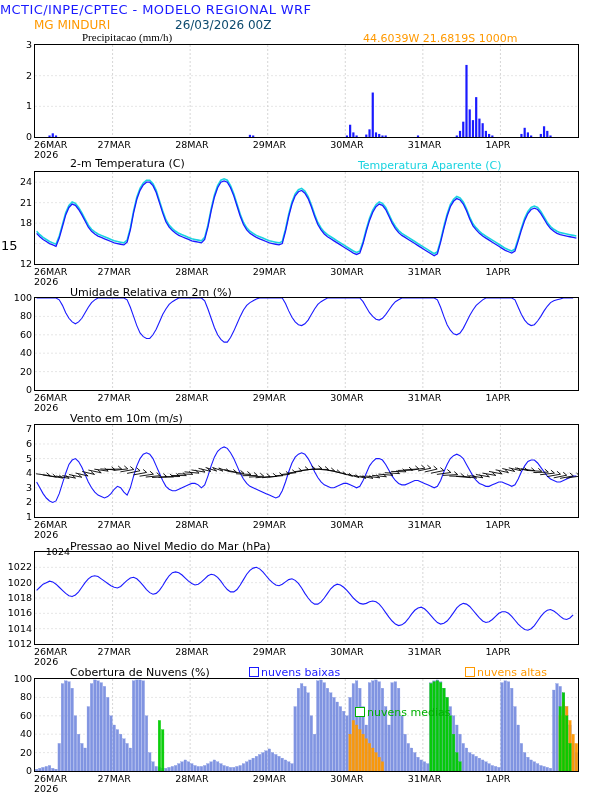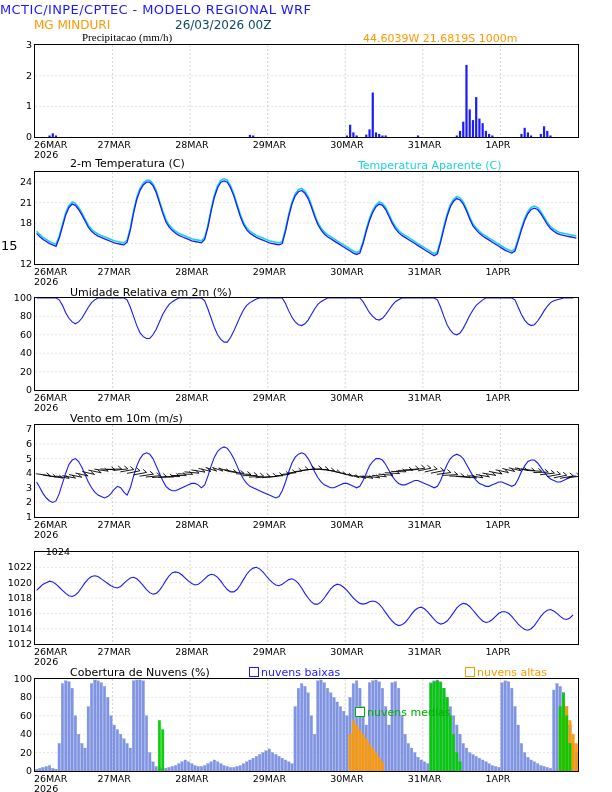--- a/index.html
+++ b/index.html
@@ -325,20 +325,21 @@
           <line x1="465.4285714285714" y1="0" x2="465.4285714285714" y2="92" stroke="#bbbbbb" stroke-width="0.6" stroke-dasharray="2,2"></line>
           <line x1="0" y1="76.66666666666667" x2="543" y2="76.66666666666667" stroke="#cccccc" stroke-width="0.5" stroke-dasharray="2,2"></line>
           <line x1="0" y1="61.333333333333336" x2="543" y2="61.333333333333336" stroke="#cccccc" stroke-width="0.5" stroke-dasharray="2,2"></line>
           <line x1="0" y1="46" x2="543" y2="46" stroke="#cccccc" stroke-width="0.5" stroke-dasharray="2,2"></line>
           <line x1="0" y1="30.66666666666667" x2="543" y2="30.66666666666667" stroke="#cccccc" stroke-width="0.5" stroke-dasharray="2,2"></line>
           <line x1="0" y1="15.333333333333329" x2="543" y2="15.333333333333329" stroke="#cccccc" stroke-width="0.5" stroke-dasharray="2,2"></line>
           <polyline points="1.62,38.33 4.85,35.27 8.08,32.20 11.31,30.67 14.54,29.13 17.78,29.90 21.01,32.20 24.24,35.27 27.47,38.33 30.71,41.40 33.94,43.70 37.17,44.47 40.40,42.93 43.63,39.87 46.87,35.27 50.10,30.67 53.33,26.83 56.56,24.53 59.79,23.77 63.03,24.53 66.26,26.83 69.49,29.13 72.72,31.43 75.96,33.73 79.19,35.27 82.42,36.03 85.65,34.50 88.88,31.43 92.12,28.37 95.35,26.07 98.58,25.30 101.81,26.83 105.04,29.90 108.28,33.73 111.51,37.57 114.74,40.63 117.97,42.17 121.21,41.40 124.44,38.33 127.67,33.73 130.90,28.37 134.13,23.77 137.37,20.70 140.60,19.93 143.83,20.70 147.06,23.00 150.29,26.07 153.53,29.13 156.76,31.43 159.99,32.97 163.22,32.20 166.46,29.90 169.69,26.83 172.92,23.77 176.15,22.23 179.38,23.00 182.62,25.30 185.85,29.13 189.08,33.73 192.31,37.57 195.54,39.87 198.78,39.87 202.01,37.57 205.24,32.97 208.47,27.60 211.71,22.23 214.94,18.40 218.17,16.10 221.40,15.33 224.63,16.87 227.87,19.93 231.10,23.77 234.33,27.60 237.56,30.67 240.79,32.97 244.03,33.73 247.26,32.20 250.49,29.90 253.72,27.60 256.96,26.83 260.19,28.37 263.42,31.43 266.65,36.03 269.88,41.40 273.12,46.00 276.35,49.83 279.58,52.13 282.81,52.13 286.04,49.83 289.28,46.00 292.51,41.40 295.74,36.80 298.97,33.73 302.21,32.20 305.44,32.97 308.67,35.27 311.90,38.33 315.13,42.17 318.37,46.00 321.60,49.07 324.83,51.37 328.06,52.13 331.29,51.37 334.53,49.83 337.76,49.07 340.99,49.83 344.22,52.13 347.46,55.97 350.69,60.57 353.92,65.17 357.15,69.00 360.38,72.07 363.62,73.60 366.85,72.83 370.08,70.53 373.31,66.70 376.54,62.10 379.78,58.27 383.01,55.97 386.24,55.20 389.47,56.73 392.71,59.80 395.94,63.63 399.17,67.47 402.40,70.53 405.63,72.07 408.87,71.30 412.10,69.00 415.33,65.17 418.56,60.57 421.79,55.97 425.03,52.90 428.26,51.37 431.49,52.13 434.72,54.43 437.96,58.27 441.19,62.10 444.42,65.93 447.65,69.00 450.88,70.53 454.12,69.77 457.35,67.47 460.58,64.40 463.81,61.33 467.04,59.80 470.28,59.80 473.51,61.33 476.74,64.40 479.97,68.23 483.21,72.07 486.44,75.13 489.67,77.43 492.90,78.20 496.13,76.67 499.37,73.60 502.60,69.00 505.83,64.40 509.06,60.57 512.29,58.27 515.53,57.50 518.76,59.03 521.99,61.33 525.22,64.40 528.46,66.70 531.69,67.47 534.92,65.93 538.15,62.87" fill="none" stroke="#1a1aff" stroke-width="1.1"></polyline>
         </svg>
       </div>
   </div>
+  <div class="ptitle" style="left:70px;top:540px;">Pressao ao Nivel Medio do Mar (hPa)</div>
 
   <div class="panel" id="p-cloud" style="top:678px;height:94px;width:545px;">
     <div class="plot" id="plot-cloud">
         <svg width="543" height="92" viewBox="0 0 543 92">
           <line x1="77.57142857142857" y1="0" x2="77.57142857142857" y2="92" stroke="#bbbbbb" stroke-width="0.6" stroke-dasharray="2,2"></line>
           <line x1="155.14285714285714" y1="0" x2="155.14285714285714" y2="92" stroke="#bbbbbb" stroke-width="0.6" stroke-dasharray="2,2"></line>
           <line x1="232.7142857142857" y1="0" x2="232.7142857142857" y2="92" stroke="#bbbbbb" stroke-width="0.6" stroke-dasharray="2,2"></line>
           <line x1="310.2857142857143" y1="0" x2="310.2857142857143" y2="92" stroke="#bbbbbb" stroke-width="0.6" stroke-dasharray="2,2"></line>
           <line x1="387.8571428571429" y1="0" x2="387.8571428571429" y2="92" stroke="#bbbbbb" stroke-width="0.6" stroke-dasharray="2,2"></line>
           <line x1="465.4285714285714" y1="0" x2="465.4285714285714" y2="92" stroke="#bbbbbb" stroke-width="0.6" stroke-dasharray="2,2"></line>

